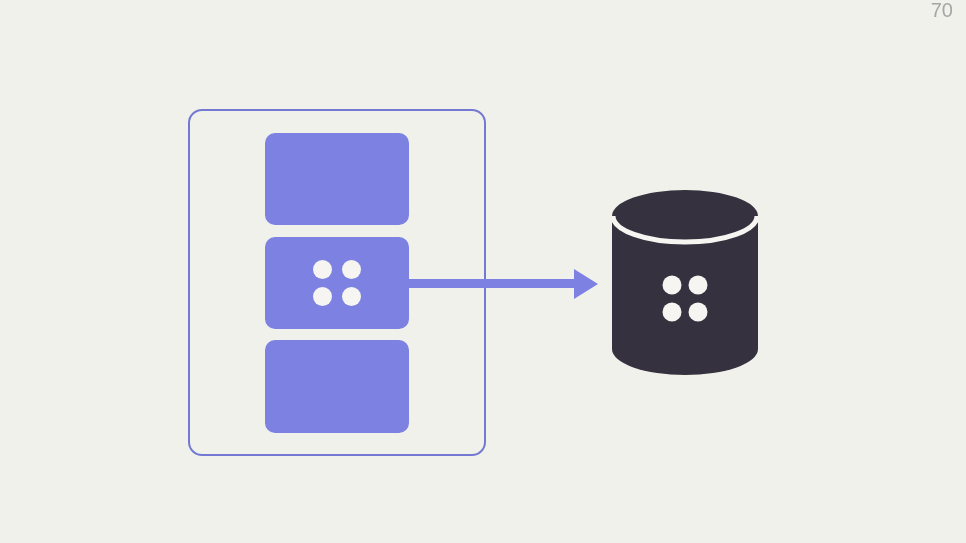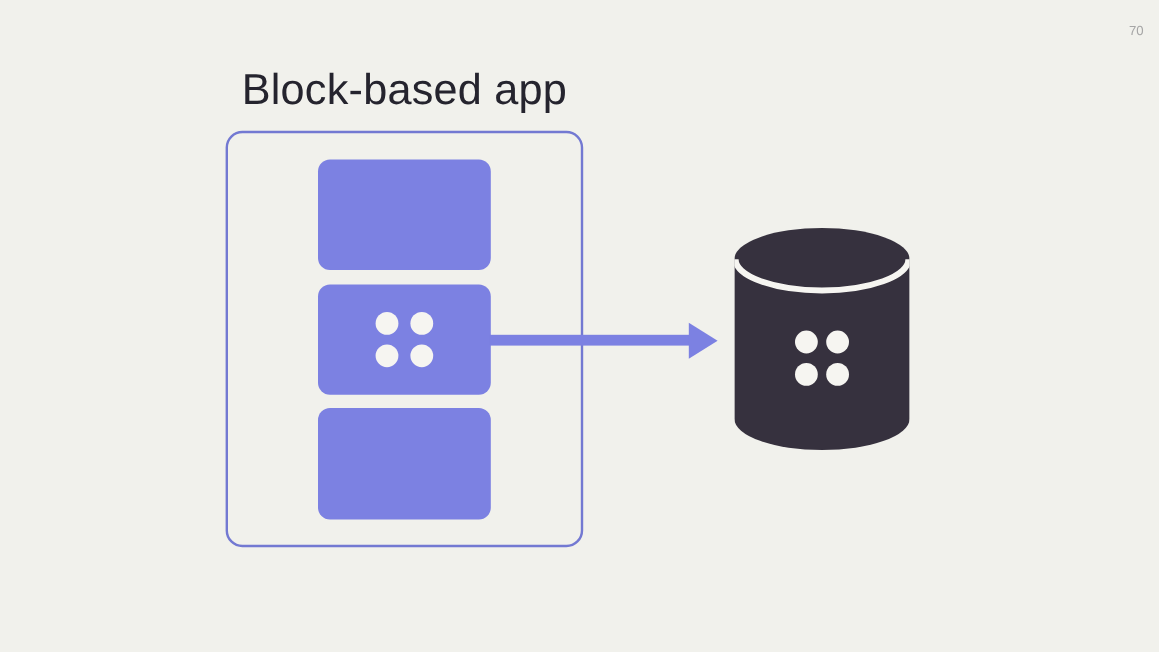--- a/index.html
+++ b/index.html
@@ -13,23 +13,23 @@
     overflow: hidden;
     background: var(--background, #F1F1EC);
     font-family: "Liberation Sans", sans-serif;
   }
   .slide {
     position: absolute;
     inset: 0;
   }
   .page-number {
     position: absolute;
-    top: 16px;
+    top: 0;
     right: 13px;
-    font-size: 11px;
+    font-size: 20px;
     line-height: 20px;
     color: var(--page-number, #A6A6A6);
   }
   .title {
     position: absolute;
     font-size: 36px;
     line-height: 36px;
     font-weight: 500;
     letter-spacing: 0.2px;
     color: var(--text, #25242E);
@@ -109,21 +109,20 @@
     height: 186px;
   }
 </style>
 </head>
 <body>
 
 <div class="slide">
 
   <span class="page-number">70</span>
 
-  <div class="title app-title">Block-based app</div>
 
   <div class="app-container">
     <div class="block block-1"></div>
     <div class="block block-2">
       <div class="dots-grid">
         <div class="dot"></div>
         <div class="dot"></div>
         <div class="dot"></div>
         <div class="dot"></div>
       </div>

